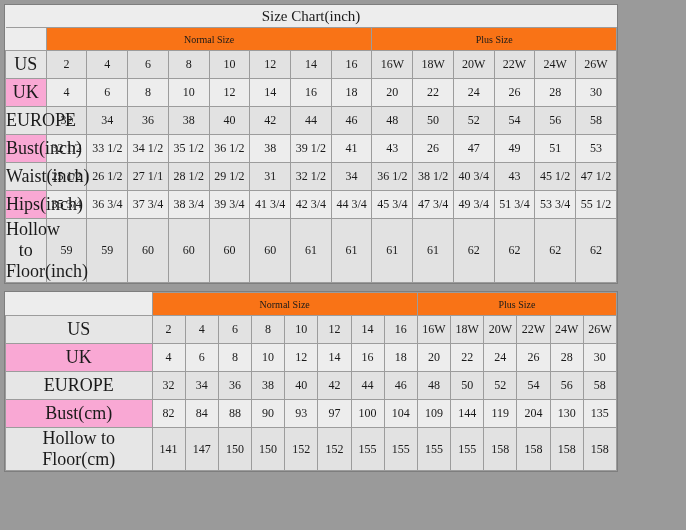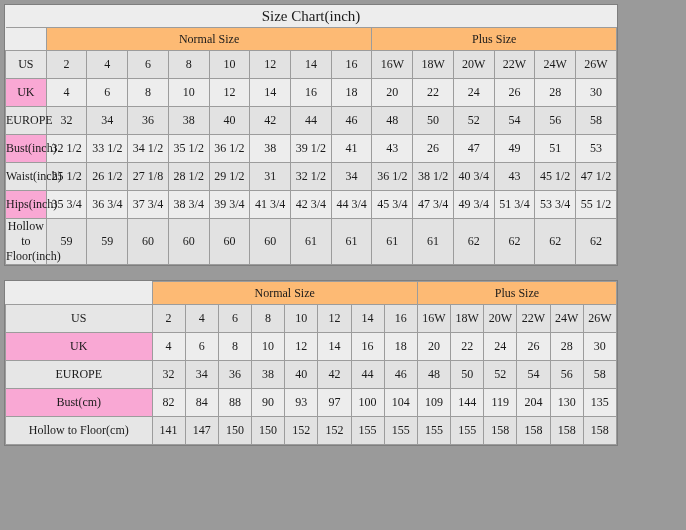--- a/index.html
+++ b/index.html
@@ -9,21 +9,21 @@
     font-family: "Liberation Serif", serif;
   }
   .page {
     width: 622px;
     height: 530px;
     background: #9a9a9a;
     box-sizing: border-box;
     padding: 4px 4px;
     display: flex;
     flex-direction: column;
-    gap: 14px;
+    gap: 7px;
   }
   .chart {
     background: #ededed;
     border: 1px solid #7e7e7e;
     box-sizing: border-box;
   }
   table {
     border-collapse: collapse;
     width: 100%;
     table-layout: fixed;
@@ -37,26 +37,26 @@
   }
   .title-cell {
     font-size: 15px;
     height: 22px;
     background: #ededed;
     border-left: none;
     border-right: none;
     border-top: none;
   }
   .group-cell {
-    font-size: 12px;
+    font-size: 10px;
     height: 22px;
-    background: #fdba74;
+    background: #f97316;
   }
   .rowlabel {
-    font-size: 12px;
+    font-size: 18px;
     background: #ededed;
     height: 27px;
     margin-top: 16px;
   }
   .datacell {
     font-size: 12px;
     height: 27px;
   }
   .row-odd .datacell { background: #e2e2e2; }
   .row-even .datacell { background: #ededed; }
@@ -149,21 +149,21 @@
             <td class="datacell">26</td>
             <td class="datacell">47</td>
             <td class="datacell">49</td>
             <td class="datacell">51</td>
             <td class="datacell">53</td>
           </tr>
           <tr class="row-odd">
             <td class="rowlabel col-label">Waist(inch)</td>
             <td class="datacell">25 1/2</td>
             <td class="datacell">26 1/2</td>
-            <td class="datacell">27 1/8</td>
+            <td class="datacell">27 1/1</td>
             <td class="datacell">28 1/2</td>
             <td class="datacell">29 1/2</td>
             <td class="datacell">31</td>
             <td class="datacell">32 1/2</td>
             <td class="datacell">34</td>
             <td class="datacell">36 1/2</td>
             <td class="datacell">38 1/2</td>
             <td class="datacell">40 3/4</td>
             <td class="datacell">43</td>
             <td class="datacell">45 1/2</td>

